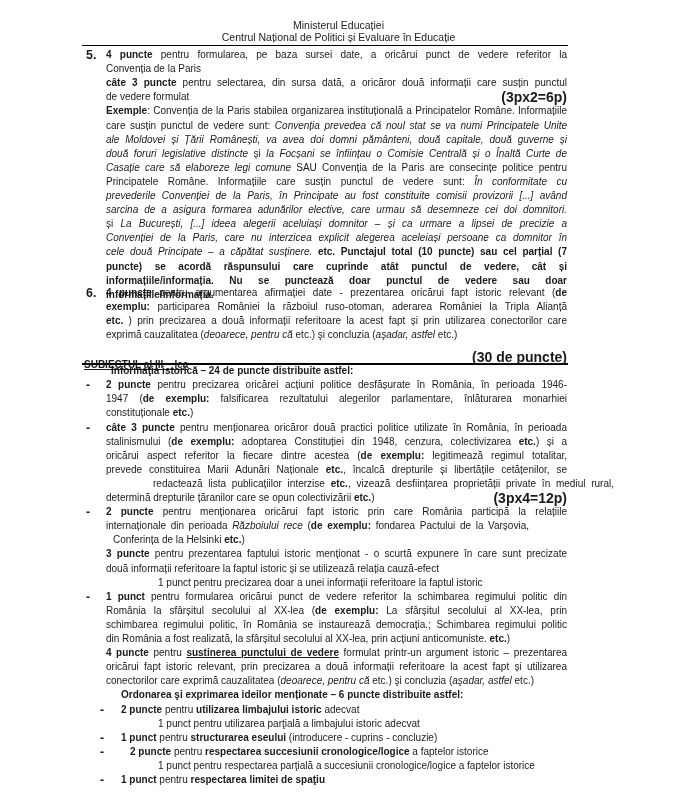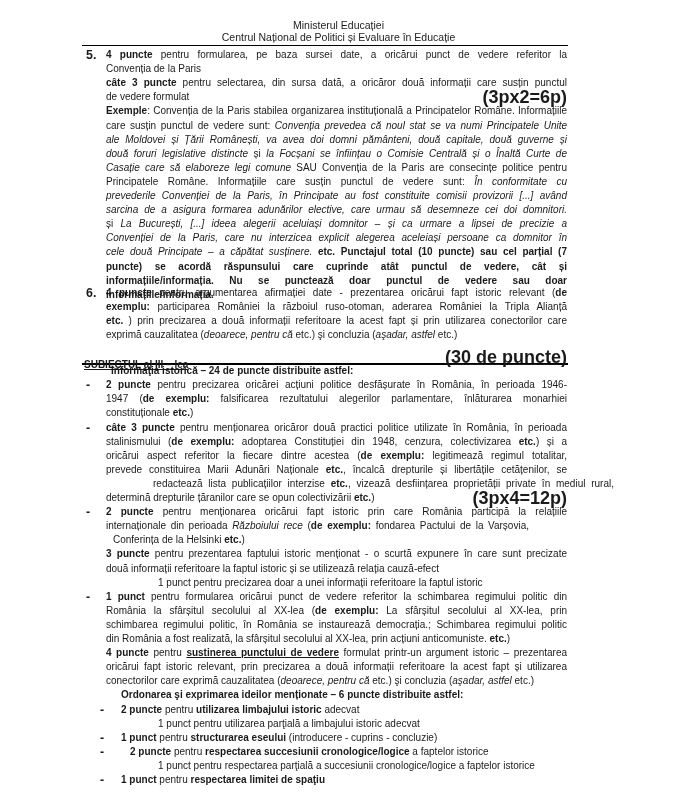--- a/index.html
+++ b/index.html
@@ -12,21 +12,21 @@
   .rule-top { top: 45px; }
   .rule-sec { top: 363px; height: 1.5px; }
   .page { position: absolute; left: 0; top: 0; width: 677px; }
   .ln { position: absolute; font-size: 10px; line-height: 14px; white-space: nowrap; }
   .j { text-align: justify; text-align-last: justify; }
   .b { font-weight: bold; }
   .i { font-style: italic; }
   .u { text-decoration: underline; }
   .num { position: absolute; font-size: 12.4px; font-weight: bold; line-height: 14px; }
   .dash { position: absolute; font-size: 12.4px; font-weight: bold; line-height: 14px; }
-  .right { position: absolute; font-size: 18px; font-weight: bold; line-height: 14px; }
+  .right { position: absolute; font-size: 14px; font-weight: bold; line-height: 14px; }
 </style>
 </head>
 <body>
 
 <div class="hdr hdr1">Ministerul Educației</div>
 <div class="hdr hdr2">Centrul Național de Politici și Evaluare în Educație</div>
 <div class="rule rule-top"></div>
 <div class="rule rule-sec"></div>
 
 <div class="page" id="page">

